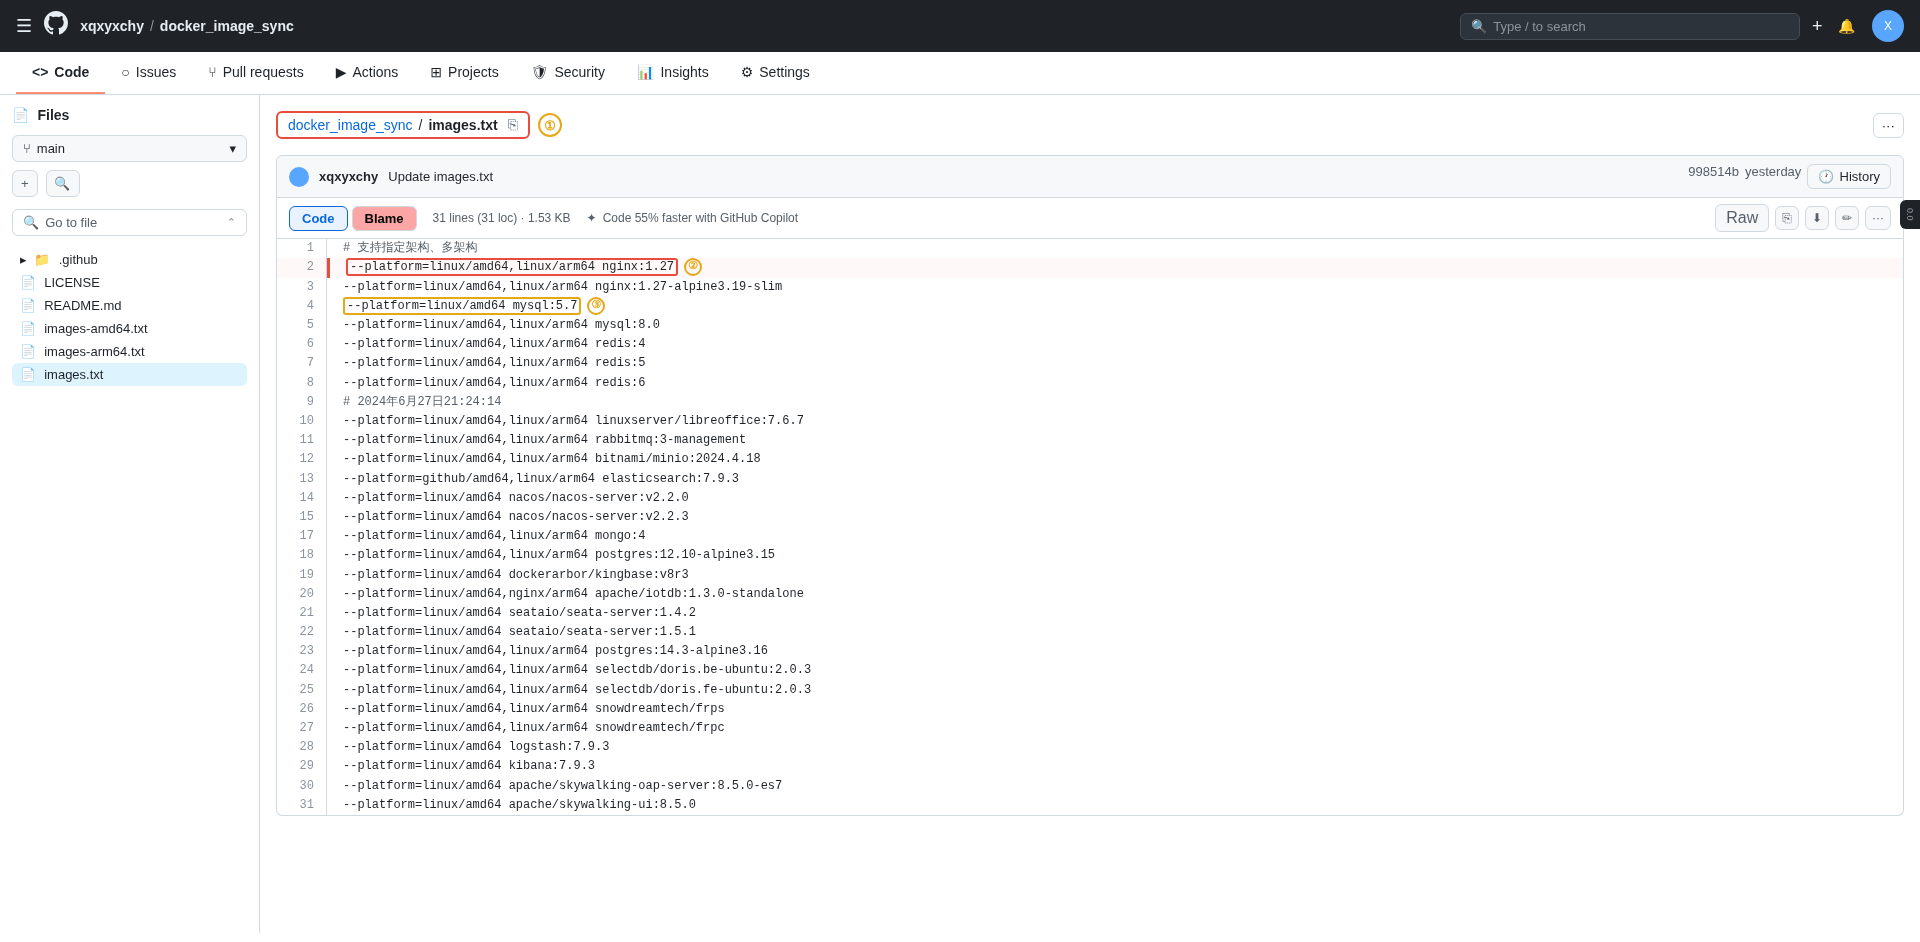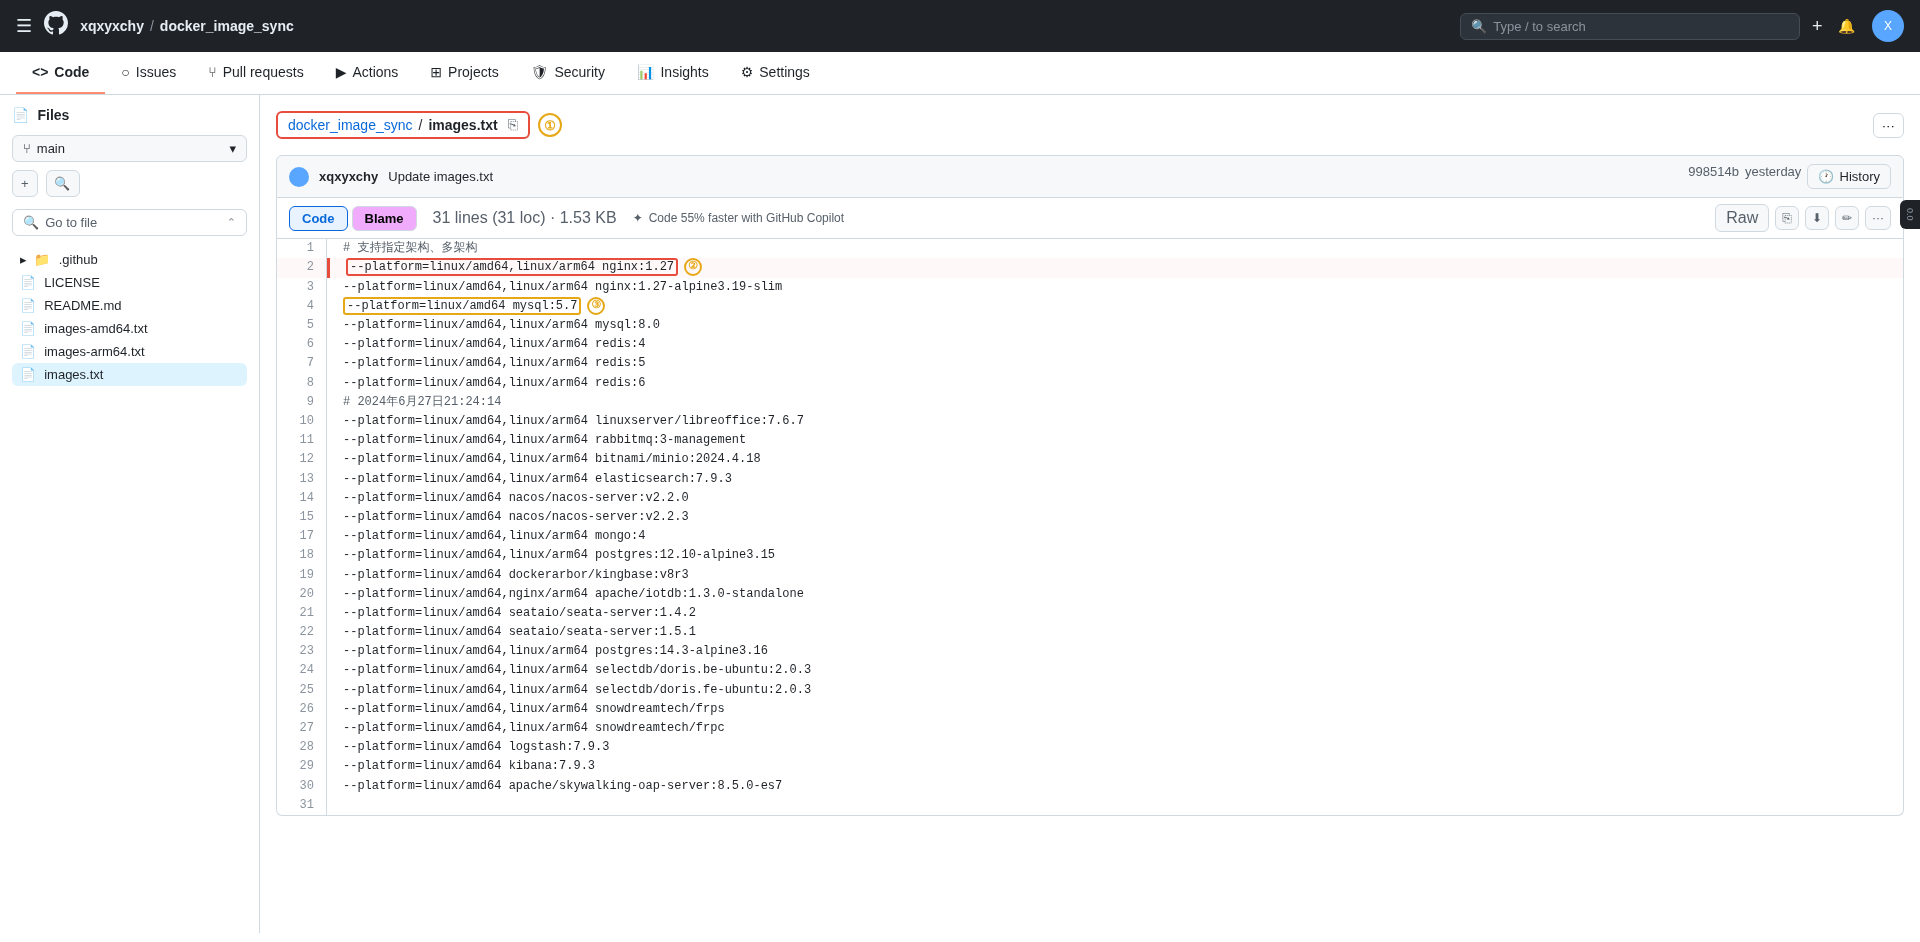--- a/index.html
+++ b/index.html
@@ -92,24 +92,24 @@
       padding: 4px 10px; background: #f6f8fa; cursor: pointer; font-size: 13px; color: #1f2328;
     }
 
     
     .code-toolbar {
       display: flex; align-items: center; gap: 0; padding: 6px 12px; border: 1px solid #d1d9e0;
       border-top: none; background: #fff; border-radius: 0;
     }
     .code-tab {
       padding: 4px 12px; border-radius: 6px; cursor: pointer; font-size: 13px; font-weight: 600;
-      background: #f0abfc; border: 1px solid #d1d9e0; margin-right: 4px;
+      background: #fca5a5; border: 1px solid #d1d9e0; margin-right: 4px;
     }
     .code-tab.active { background: #e8f3ff; border-color: #0969da; color: #0969da; }
-    .code-meta { color: #57606a; font-size: 16px; margin-left: 12px; }
+    .code-meta { color: #57606a; font-size: 12px; margin-left: 12px; }
     .copilot-badge {
       display: flex; align-items: center; gap: 6px; color: #57606a; font-size: 12px; margin-left: 16px;
     }
     .code-actions { margin-left: auto; display: flex; align-items: center; gap: 6px; }
     .code-action-btn {
       border: 1px solid #d1d9e0; border-radius: 6px; padding: 4px 10px; background: #f6f8fa;
       cursor: pointer; font-size: 16px; color: #57606a;
     }
     .code-action-icon {
       border: 1px solid #d1d9e0; border-radius: 6px; padding: 4px 6px; background: #f6f8fa;
@@ -348,21 +348,21 @@
         <div class="code-line">
           <span class="line-num">11</span>
           <span class="line-content">--platform=linux/amd64,linux/arm64 rabbitmq:3-management</span>
         </div>
         <div class="code-line">
           <span class="line-num">12</span>
           <span class="line-content">--platform=linux/amd64,linux/arm64 bitnami/minio:2024.4.18</span>
         </div>
         <div class="code-line">
           <span class="line-num">13</span>
-          <span class="line-content">--platform=linux/amd64,linux/arm64 elasticsearch:7.9.3</span>
+          <span class="line-content">--platform=github/amd64,linux/arm64 elasticsearch:7.9.3</span>
         </div>
         <div class="code-line">
           <span class="line-num">14</span>
           <span class="line-content">--platform=linux/amd64 nacos/nacos-server:v2.2.0</span>
         </div>
         <div class="code-line">
           <span class="line-num">15</span>
           <span class="line-content">--platform=linux/amd64 nacos/nacos-server:v2.2.3</span>
         </div>
         <div class="code-line">
@@ -416,20 +416,21 @@
         <div class="code-line">
           <span class="line-num">29</span>
           <span class="line-content">--platform=linux/amd64 kibana:7.9.3</span>
         </div>
         <div class="code-line">
           <span class="line-num">30</span>
           <span class="line-content">--platform=linux/amd64 apache/skywalking-oap-server:8.5.0-es7</span>
         </div>
         <div class="code-line">
           <span class="line-num">31</span>
+          <span class="line-content">--platform=linux/amd64 apache/skywalking-ui:8.5.0</span>
         </div>
       </div>
 
   </div>
 </div>
 
 <div class="right-panel">
   <span style="writing-mode:vertical-rl;font-size:9px;color:#8b949e;">0.0</span>
 </div>
 

